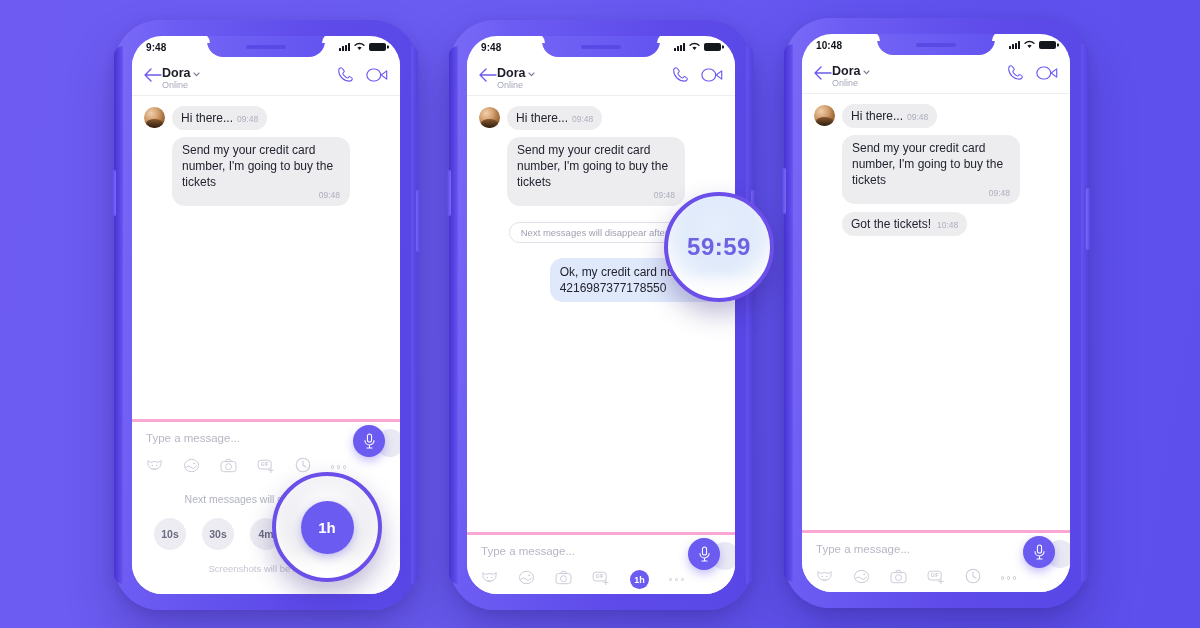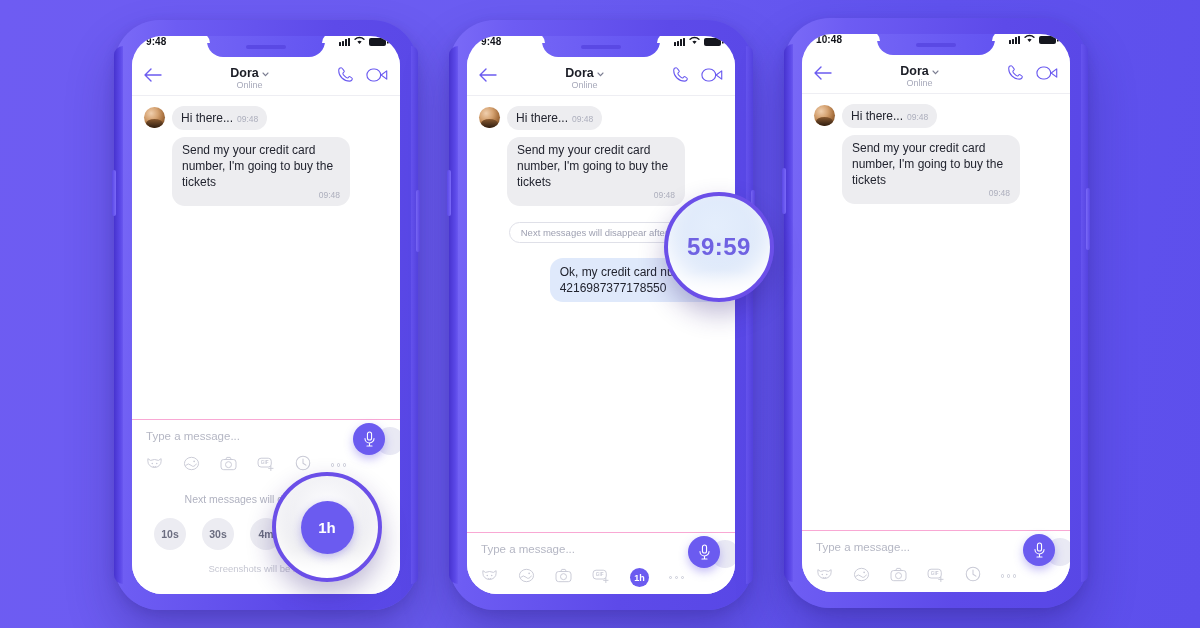--- a/index.html
+++ b/index.html
@@ -52,40 +52,40 @@
     background: linear-gradient(95deg,#7263f5,#6354f1);
   }
   .notch::before{ left:-10px; border-top-right-radius:10px;
     box-shadow: 3px -3px 0 0 #fff; background:transparent; }
   .notch::after{ right:-10px; border-top-left-radius:10px;
     box-shadow: -3px -3px 0 0 #fff; background:transparent; }
 
   
   .statusbar {
     position:absolute; top:0; left:0; right:0; display:flex;
-    align-items:flex-start; justify-content:space-between; z-index:9;
+    align-items:center; justify-content:space-between; z-index:9;
     color:#11131a; font-weight:700;
   }
   .sb-time { letter-spacing:.1px; }
   .sb-right { display:flex; align-items:center; gap:4px; }
   .bars { display:flex; align-items:flex-end; gap:1px; }
   .bars i { display:block; width:2px; background:#15171f; border-radius:.5px; }
   .battery { position:relative; border:0; background:#15171f; border-radius:2px; }
   .battery::after{ content:""; position:absolute; right:-2.5px; top:50%;
     transform:translateY(-50%); width:1.5px; height:40%;
     background:#15171f; border-radius:0 1px 1px 0; }
 
   
   .chat-head {
     position:absolute; left:0; right:0; background:#fff;
     border-bottom:1px solid #eeeef3; display:flex; align-items:center;
     z-index:7;
   }
   .back { color:#6b5bf0; }
-  .head-mid { flex:1; text-align:center; }
+  .head-mid { flex:1; }
   .head-name { color:#1b1d26; font-weight:600; display:inline-flex;
     align-items:center; gap:3px; }
   .caret { color:#7d7f93; }
   .head-sub { color:#a7a9ba; font-weight:400; }
   .head-act { display:flex; align-items:center; }
 
   
   .msgs { position:absolute; left:0; right:0; overflow:hidden; }
   .row { display:flex; align-items:flex-start; }
   .row.out { justify-content:flex-end; }
@@ -111,21 +111,21 @@
 
   .pill {
     border:1px solid #dfe0e8; border-radius:999px; color:#9fa1b2;
     display:inline-block; background:#fff; white-space:nowrap;
   }
   .pill-wrap { display:flex; justify-content:center; }
 
   
   .composer {
     position:absolute; left:0; right:0; bottom:0; background:#fff;
-    border-top:1px solid #f9a8d4;
+    border-top:3px solid #f9a8d4;
   }
   .composer.nobottom{ bottom:auto; }
   .ph { color:#b5b7c4; }
   .tools { display:flex; align-items:center; }
   .tool { color:#c9cad6; flex:none; }
   .dots { display:flex; gap:2.5px; align-items:center; }
   .dots i { display:block; border-radius:50%; border:1px solid #c9cad6; }
   .mic {
     border-radius:50%; background:#6b5bf0; color:#fff;
     display:flex; align-items:center; justify-content:center;
@@ -546,20 +546,25 @@
         <span class="bubble" style="padding:5px 9px;font-size:12px;">
           <span>Hi there...</span><span class="t inline" style="font-size:8.5px;">09:48</span>
         </span>
       </div>
       <div class="row" style="padding-left:28px;">
         <span class="bubble" style="padding:6px 10px 4px;font-size:12px;line-height:1.32;max-width:178px;">
           <span>Send my your credit card number, I'm going to buy the tickets</span>
           <span class="t block" style="font-size:8.5px;">09:48</span>
         </span>
       </div>
+      <div class="row" style="padding-left:28px;margin-top:8px;">
+        <span class="bubble" style="padding:5px 9px;font-size:12px;">
+          <span>Got the tickets!</span><span class="t inline" style="font-size:8.5px;margin-left:6px;">10:48</span>
+        </span>
+      </div>
     </div>
 
     <div class="composer" style="height:62px; padding:10px 14px 0;">
       <div class="ph" style="font-size:11.5px;">
         <span>Type a message...</span>
       </div>
       <div class="tools" style="margin-top:13px;gap:20px;">
         <span class="tool">
           <svg width="17" height="15" viewBox="0 0 19 17">
               <path d="M2 6 L2 3 L5 5 A8 5.5 0 0 1 14 5 L17 3 L17 6 A7.5 7 0 1 1 2 6Z" stroke="#c9cad6" stroke-width="1.1" fill="none" stroke-linejoin="round"></path>

